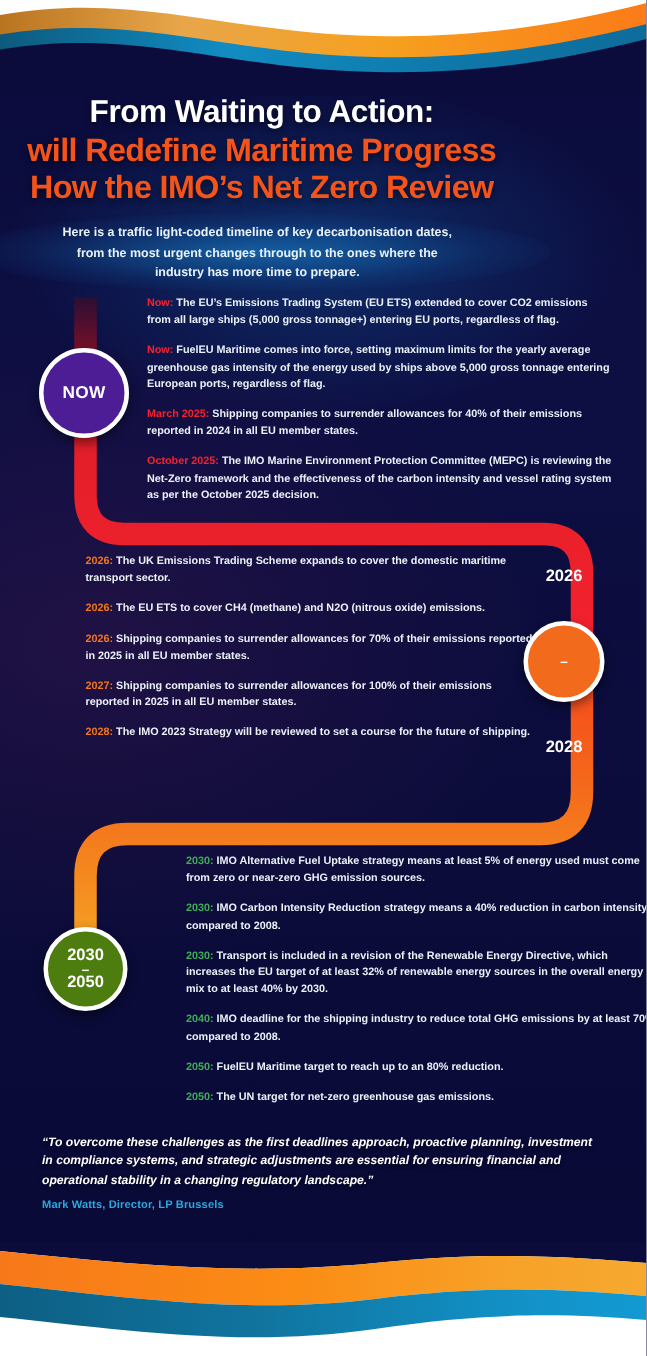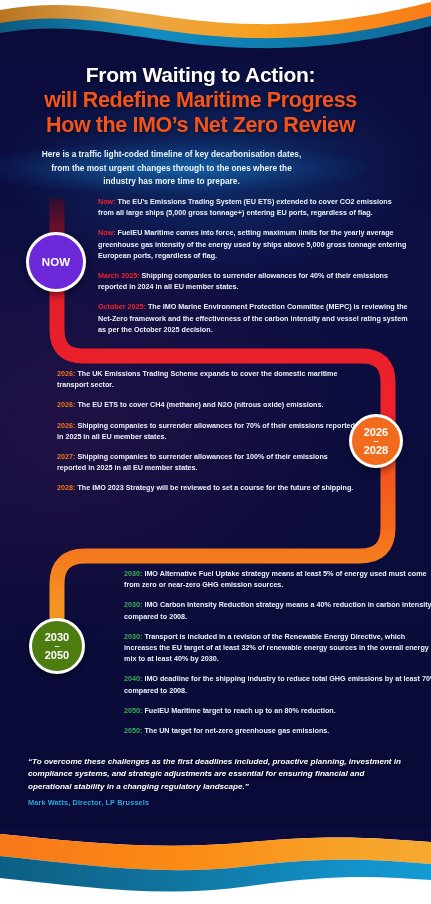--- a/index.html
+++ b/index.html
@@ -22,21 +22,21 @@
     background:
       radial-gradient(ellipse 300px 160px at 215px 168px, rgba(20,120,200,.30) 0%, rgba(10,11,61,0) 70%),
       radial-gradient(ellipse 420px 300px at 60px 430px, rgba(70,25,80,.35) 0%, rgba(10,11,61,0) 72%),
       linear-gradient(180deg,#0b0c3c 0%, #0d0e42 30%, #0b0c3a 62%, #080935 100%);
   }
   
   .wave-top { position:absolute; left:0; top:0; width:431px; height:64px; }
   .wave-bottom { position:absolute; left:0; bottom:0; width:431px; height:76px; }
 
   
-  .header { position:absolute; left:0; top:62px; width:349px; text-align:center;margin-left:26px; }
+  .header { position:absolute; left:0; top:62px; width:349px; text-align:center; }
   .title-1 {
     font-size:21px; font-weight:bold; color:#ffffff;
     letter-spacing:-.3px; line-height:26px;
     text-shadow:0 2px 5px rgba(0,0,0,.55);
   }
   .title-2 {
     font-size:21.5px; font-weight:bold; color:#f4541a;
     letter-spacing:-.4px; line-height:25px;
     text-shadow:0 2px 5px rgba(0,0,0,.55);
   }
@@ -61,22 +61,22 @@
 
   
   .badge {
     position:absolute; border-radius:50%;
     display:flex; align-items:center; justify-content:center;
     flex-direction:column;
     color:#ffffff; font-weight:bold; text-align:center;
     border:3.5px solid #ffffff;
     box-shadow:0 3px 7px rgba(0,0,0,.45);
   }
-  .badge-now { left:26px; top:232px; width:60px; height:60px; background:#6d28d9; font-size:11.5px; letter-spacing:.2px; }
-  .badge-2026 { left:349px; top:414px; width:54px; height:54px; background:#f26a1b; font-size:11px; line-height:12.5px; }
+  .badge-now { left:26px; top:232px; width:60px; height:60px; background:#4c1d95; font-size:11.5px; letter-spacing:.2px; }
+  .badge-2026 { left:349px; top:414px; width:54px; height:54px; background:#f26a1b; font-size:11px; line-height:12.5px;gap:48px; }
   .badge-2030 { left:29px; top:618px; width:56px; height:56px; background:#4d7c0f; font-size:11px; line-height:12.5px; }
   .badge-dash { font-size:9px; line-height:6px; }
 
   
   .block { position:absolute; }
   .entry { margin-bottom:9px; }
   .entry p {
     font-size:7.2px; line-height:11.2px; font-weight:bold;
     color:#eaf1f8;
   }
@@ -241,21 +241,21 @@
     </div>
     <div class="entry">
       <p><span class="dt-grn">2050:</span><span> FuelEU Maritime target to reach up to an 80% reduction.</span></p>
     </div>
     <div class="entry">
       <p><span class="dt-grn">2050:</span><span> The UN target for net-zero greenhouse gas emissions.</span></p>
     </div>
   </div>
 
   <div class="quote-wrap">
-    <div class="quote-text">“To overcome these challenges as the first deadlines included, proactive planning, investment in compliance systems, and strategic adjustments are essential for ensuring financial and operational stability in a changing regulatory landscape.”</div>
+    <div class="quote-text">“To overcome these challenges as the first deadlines approach, proactive planning, investment in compliance systems, and strategic adjustments are essential for ensuring financial and operational stability in a changing regulatory landscape.”</div>
     <div class="quote-author">Mark Watts, Director, LP Brussels</div>
   </div>
 
   <svg class="wave-bottom" viewBox="0 0 431 76" preserveAspectRatio="none">
     <defs>
       <linearGradient id="gBotOr" x1="0" y1="0" x2="1" y2="0">
         <stop offset="0" stop-color="#f7781a"></stop>
         <stop offset="0.45" stop-color="#fb8c14"></stop>
         <stop offset="0.8" stop-color="#f7a229"></stop>
         <stop offset="1" stop-color="#f6a92f"></stop>

